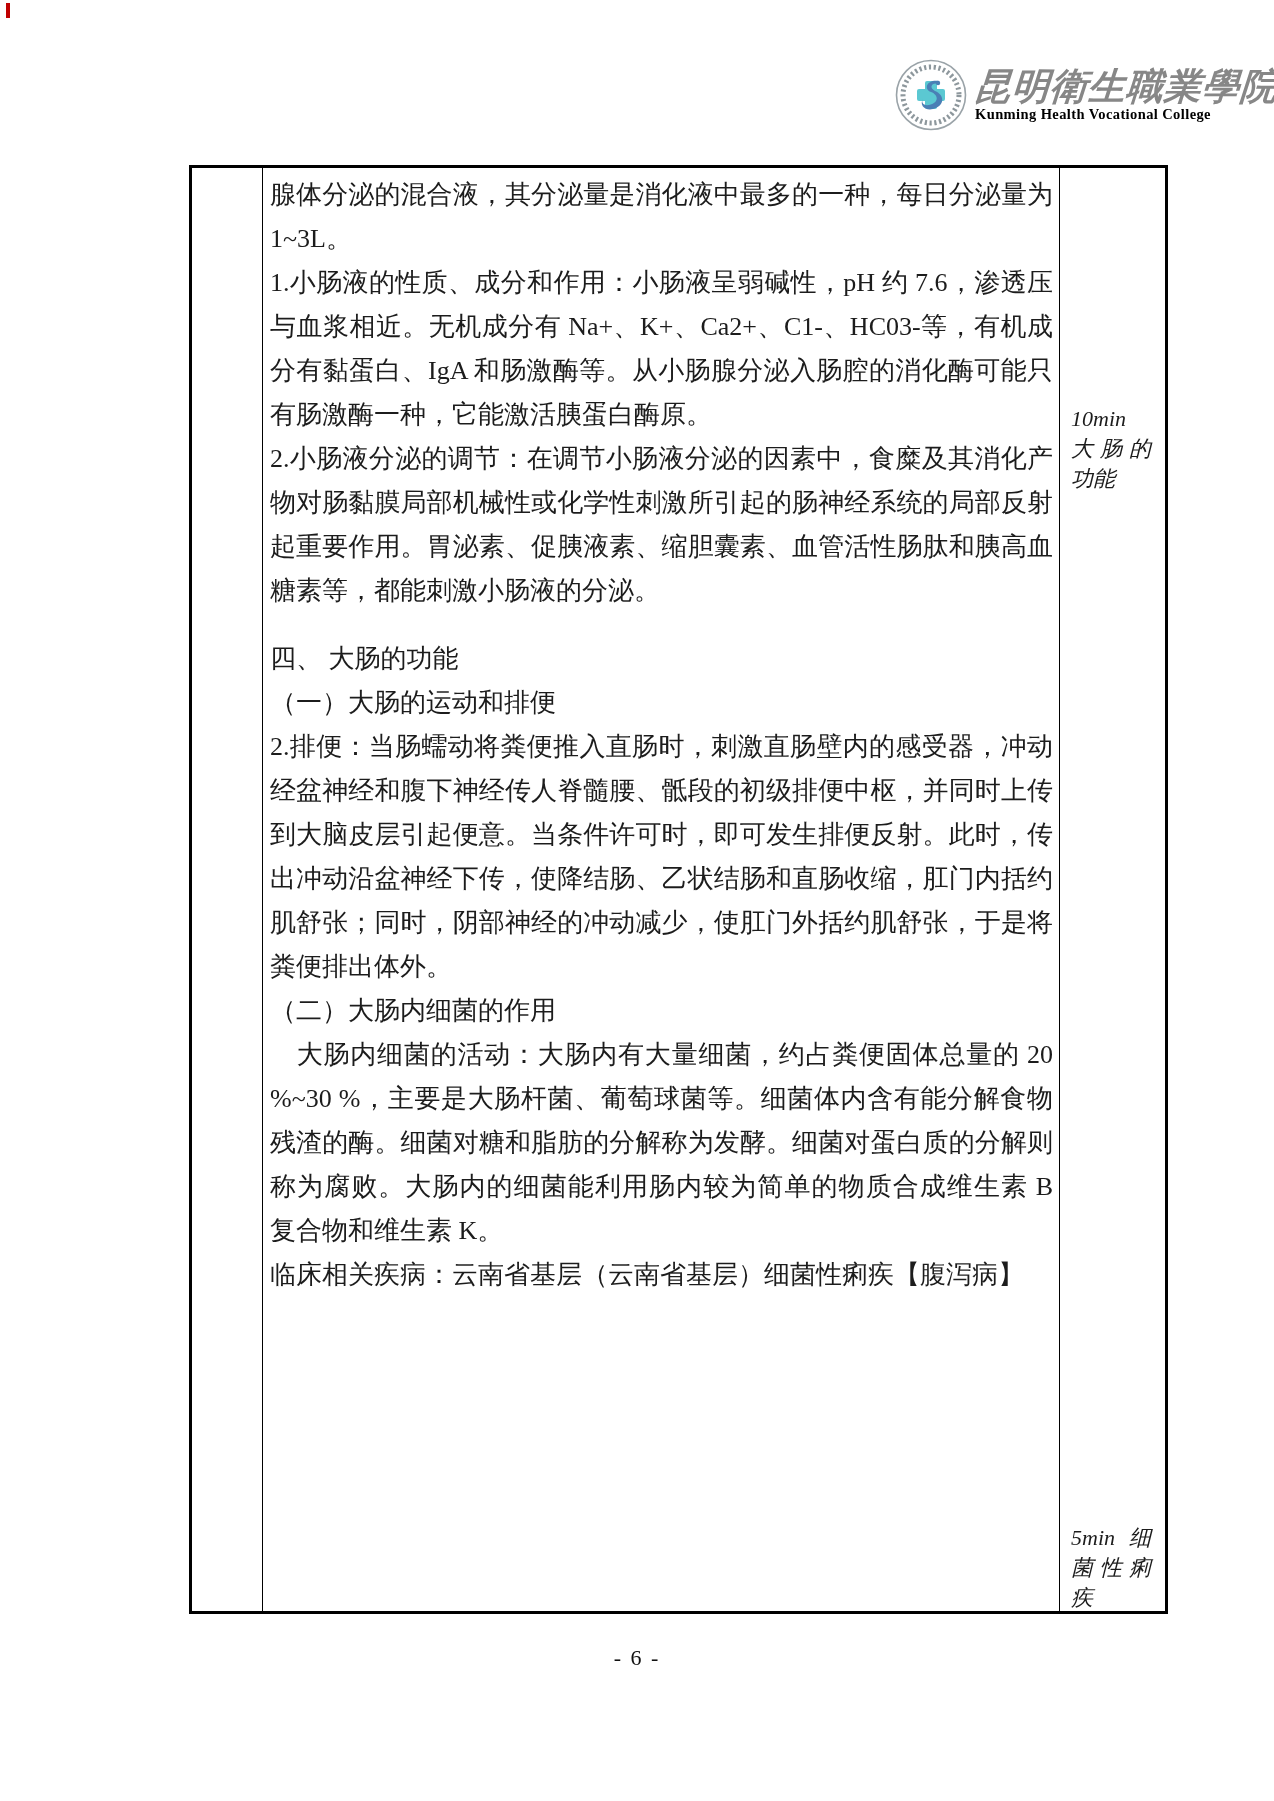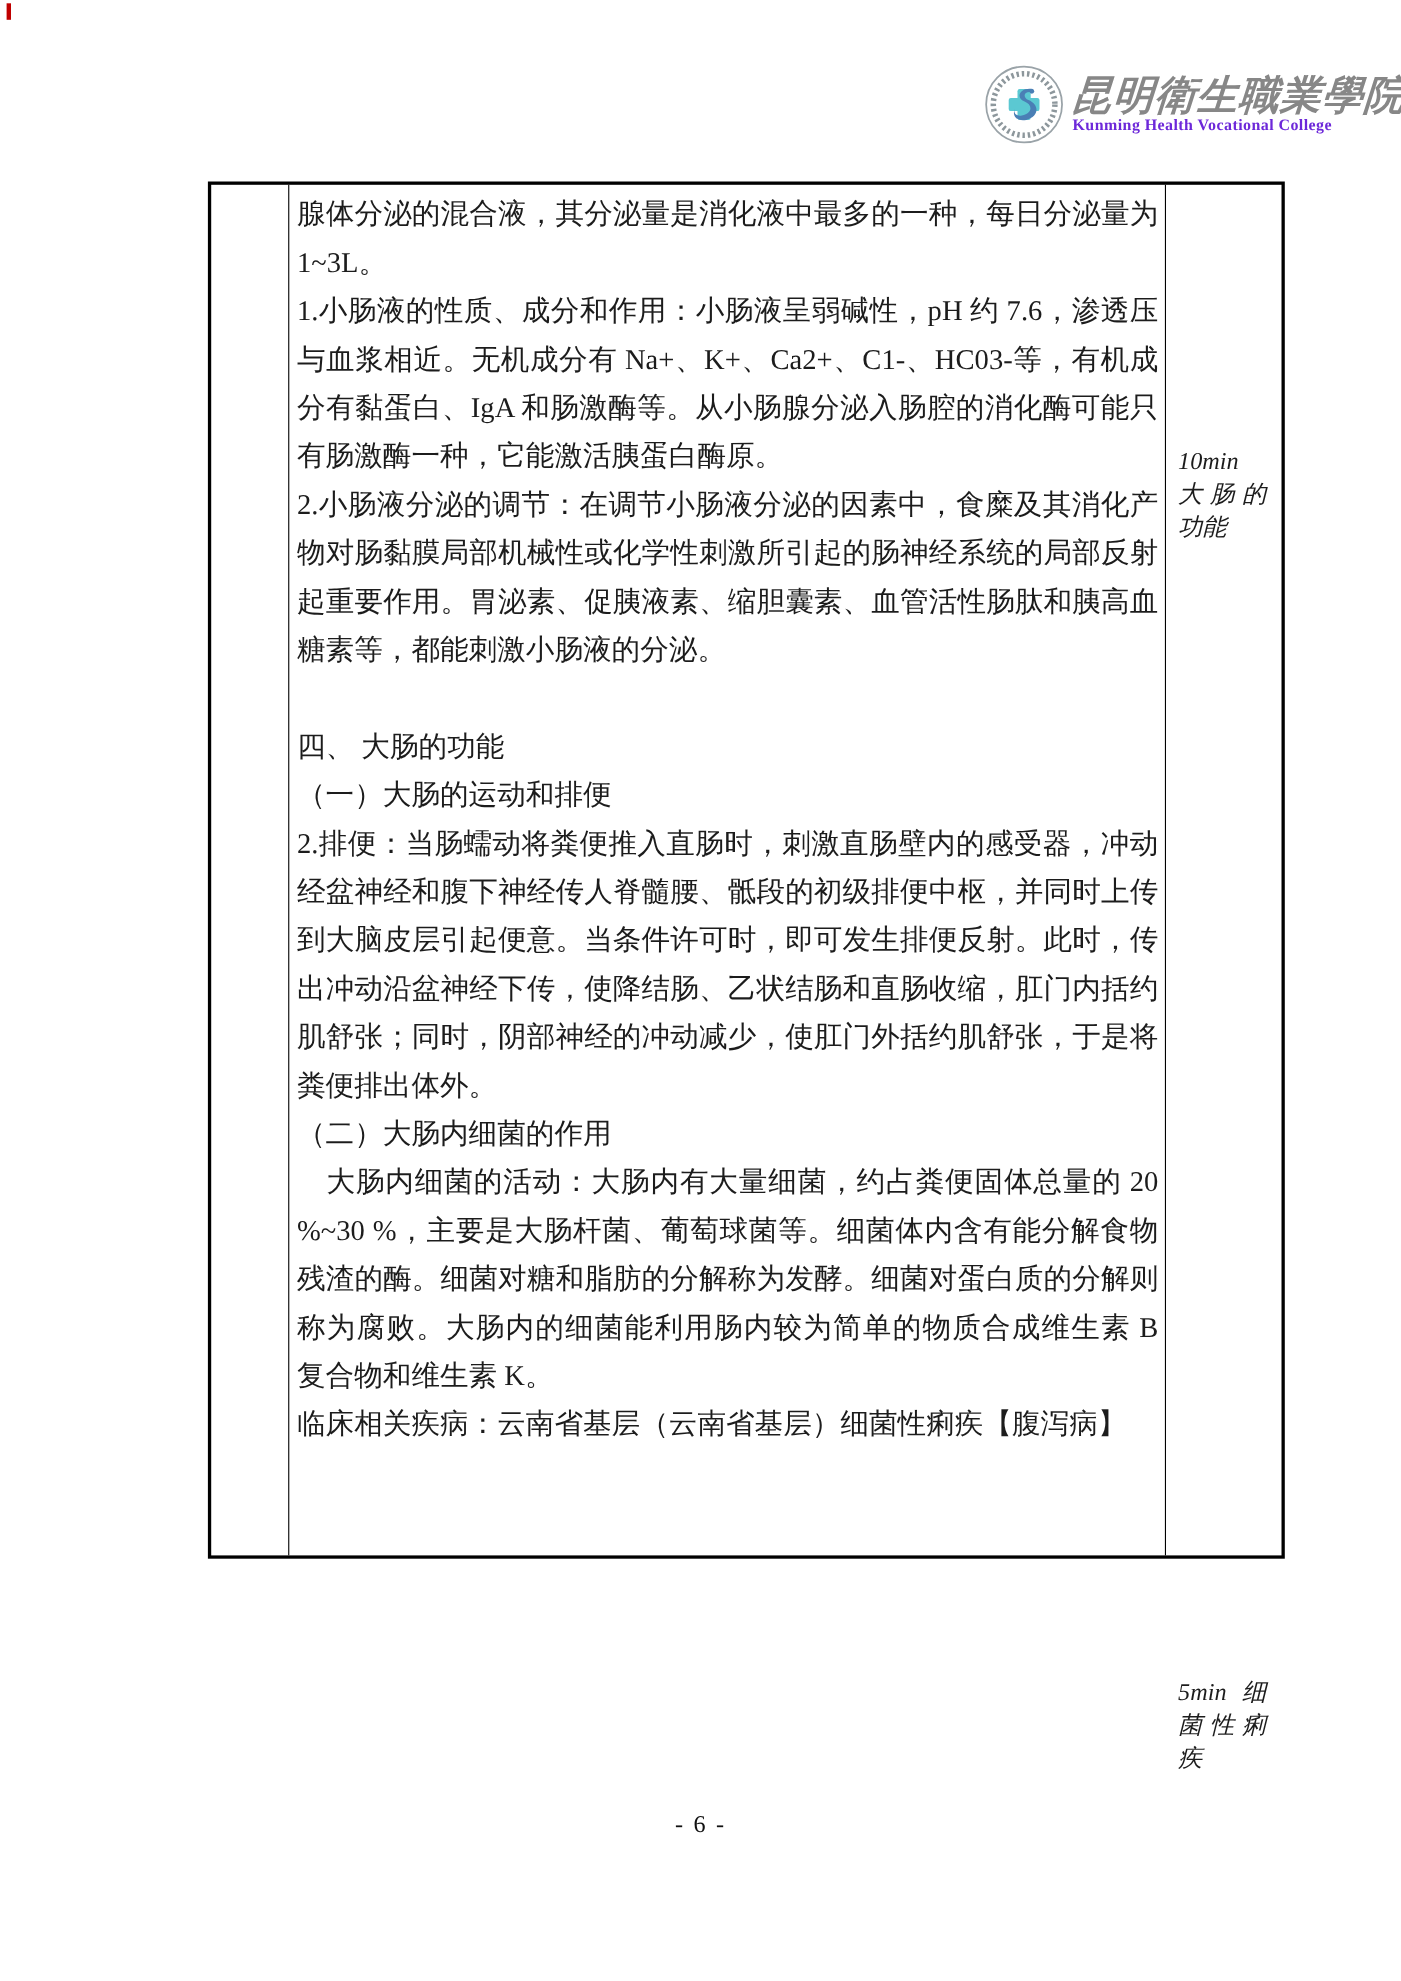--- a/index.html
+++ b/index.html
@@ -21,27 +21,27 @@
     position:absolute;left:895px;top:59px;width:72px;height:72px;
   }
   .name-zh{
     position:absolute;left:974px;top:62px;
     font-size:37px;font-weight:bold;font-style:italic;
     color:#878787;letter-spacing:1px;white-space:nowrap;
     transform:skewX(-4deg);
   }
   .name-en{
     position:absolute;left:975px;top:106px;
-    font-size:14.5px;font-weight:bold;color:#6d28d9;
+    font-size:14.5px;font-weight:bold;color:#000000;
     letter-spacing:0.4px;white-space:nowrap;
   }
   
   .doc-table{
     position:absolute;left:189px;top:165px;
-    width:979px;height:1252px;
+    width:979px;height:1449px;
     border:3px solid #000;
     box-sizing:border-box;
     display:flex;
   }
   .col-gutter{
     width:71px;flex:0 0 71px;
     border-right:1.5px solid #000;
     box-sizing:border-box;
   }
   .col-main{
@@ -54,21 +54,21 @@
     position:relative;
     flex:1 1 auto;
   }
   .col-main p{
     margin:0;
     font-size:26px;
     line-height:44px;
     text-align:justify;
     text-justify:inter-ideograph;
   }
-  p.gap-above{margin-top:44px;}
+  p.gap-above{margin-top:24px;}
   .col-ann .annotation{
     position:absolute;left:11px;width:80px;
     font-size:22px;line-height:30px;
     text-align:justify;
     text-justify:inter-ideograph;
     font-style:italic;
   }
   .ann-0{top:236px;}
   .ann-1{top:843px;}
   .ann-2{top:1355px;}

